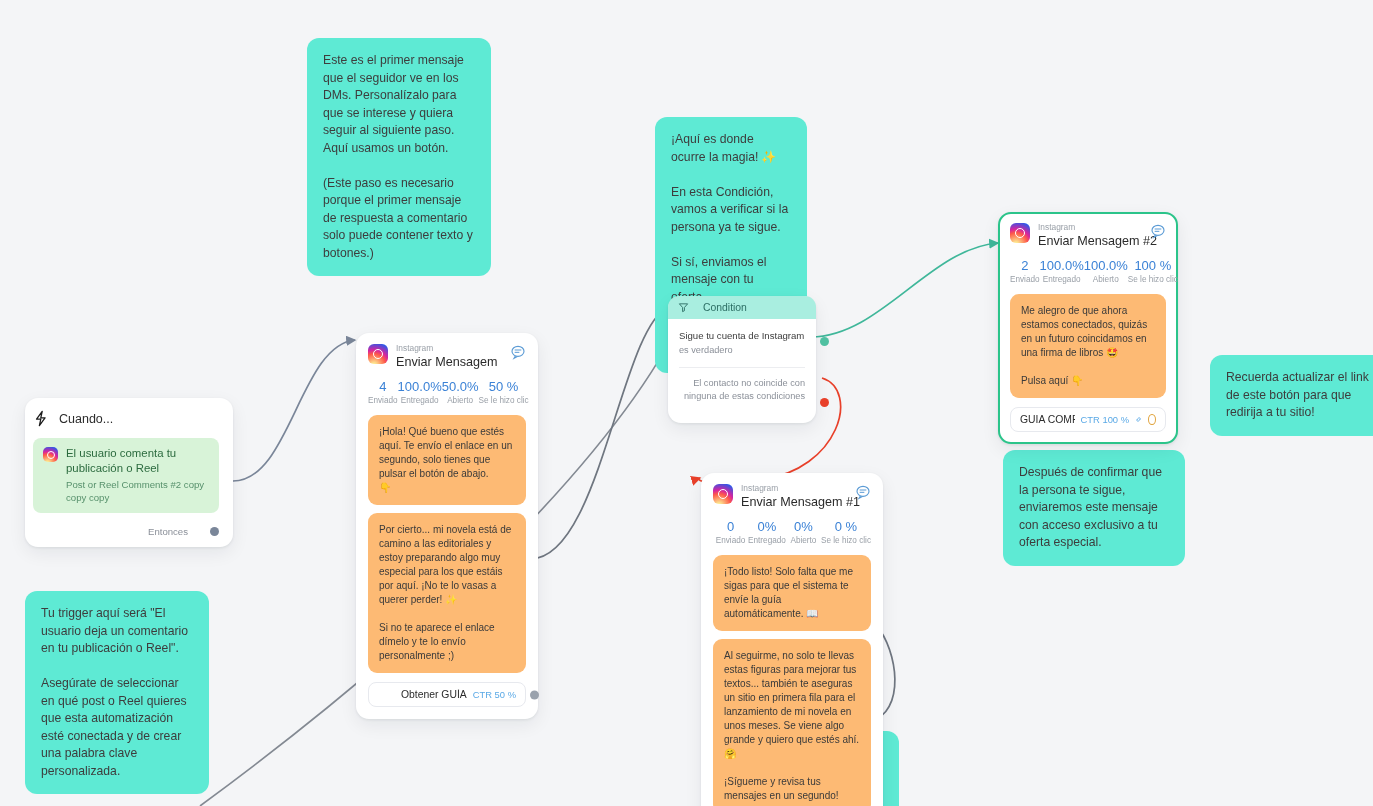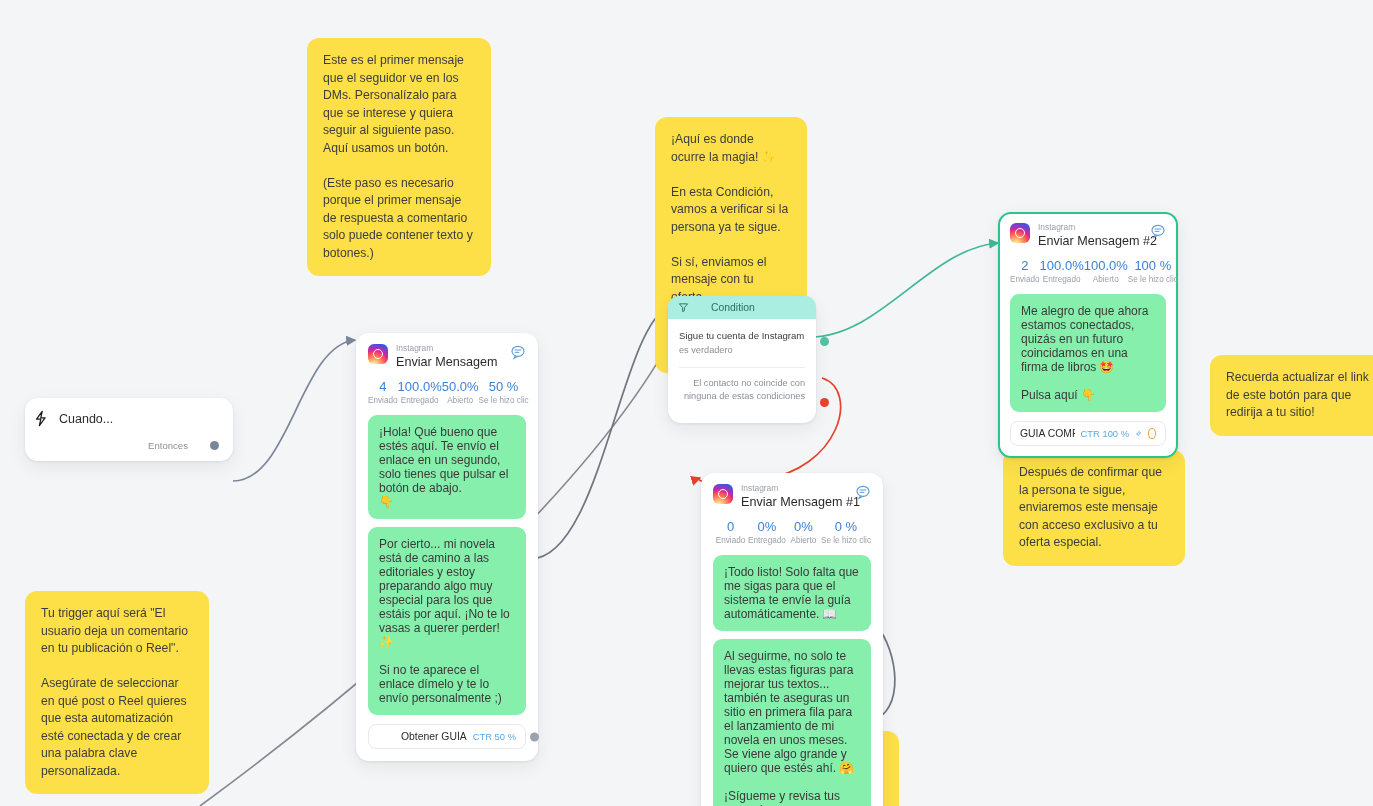--- a/index.html
+++ b/index.html
@@ -9,21 +9,21 @@
     font-family:"Liberation Sans","DejaVu Sans",sans-serif;
     position:relative;
     -webkit-font-smoothing:antialiased;
   }
   .canvas{position:absolute;inset:0;}
   svg.edges{position:absolute;left:0;top:0;width:1373px;height:806px;pointer-events:none;}
 
   
   .note{
     position:absolute;
-    background:#fde047;
+    background:#5eead4;
     border-radius:12px;
     padding:14px 16px;
     color:#3d3d3d;
     font-size:12.2px;
     line-height:17.5px;
     box-sizing:border-box;
     white-space:pre-wrap;
   }
 
   
@@ -65,39 +65,39 @@
   .msg-head{display:flex;align-items:flex-start;gap:8px;position:relative;}
   .msg-head-txt{flex:1;min-width:0;}
   .platform{font-size:8.4px;color:#9aa0a8;line-height:10px;}
   .msg-title{font-size:12.6px;color:#2b2b2b;line-height:16px;margin-top:1px;}
   .chat-icon{position:absolute;right:0;top:1px;width:16px;height:16px;}
   .stats{display:flex;margin:9px 0 2px 0;}
   .stat{flex:1;text-align:center;}
   .stat .v{font-size:13px;color:#3b82d6;line-height:16px;}
   .stat .l{font-size:8.2px;color:#9aa0a8;line-height:12px;white-space:nowrap;}
   .bubble{
-    background:#86efac;border-radius:9px;padding:10px 11px;margin-top:8px;
-    font-size:12px;line-height:14px;color:#3a3a3a;white-space:pre-wrap;
+    background:#fdba74;border-radius:9px;padding:10px 11px;margin-top:8px;
+    font-size:10px;line-height:14px;color:#3a3a3a;white-space:pre-wrap;
   }
   .btn-row{
     background:#fff;border:1px solid #e7e9ee;border-radius:8px;
     margin-top:9px;padding:6px 9px;display:flex;align-items:center;
     justify-content:flex-end;gap:6px;position:relative;
   }
   .btn-label{font-size:10.4px;color:#2b2b2b;white-space:nowrap;overflow:hidden;}
   .btn-ctr{font-size:9.4px;color:#5aa9e6;white-space:nowrap;}
   .link-ico{width:11px;height:11px;color:#5aa9e6;}
   .circ-ico{width:9px;height:9px;border:1.4px solid #e0a33c;border-radius:50%;display:inline-block;}
   .btn-port{position:absolute;right:-14px;top:50%;transform:translateY(-50%);}
 
   
   .cond{width:148px;}
   .cond-head{
     background:#a9eee0;border-radius:11px 11px 0 0;padding:6px 10px;
-    display:flex;align-items:center;gap:22px;
+    display:flex;align-items:center;gap:14px;
   }
   .cond-head span{font-size:10.4px;color:#2d6f65;}
   .funnel{width:11px;height:11px;}
   .cond-body{padding:10px 11px 20px 11px;position:relative;}
   .cond-line1{font-size:9.6px;color:#3c3c3c;line-height:13px;}
   .cond-line2{font-size:9.2px;color:#8b9099;line-height:13px;margin-top:2px;}
   .cond-sep{height:1px;background:#ecedf0;margin:10px 0 9px 0;}
   .cond-else{font-size:9.2px;color:#8b9099;line-height:13px;text-align:right;}
   .cond-port-true{position:absolute;right:-13px;top:18px;}
   .cond-port-false{position:absolute;right:-13px;bottom:16px;}
@@ -158,20 +158,29 @@
 
   <div class="note" style="left:715px;top:731px;width:184px;">Si la persona aún no te sigue, le pediremos que te siga antes de recibir la oferta especial.</div>
 
   <div class="node trigger" style="left:25px;top:398px;width:208px;">
     <div class="trigger-head">
       <svg class="bolt" viewBox="0 0 24 24" fill="none" stroke="#1c1c1c" stroke-width="1.8" stroke-linejoin="round">
         <path d="M13 2 L5 13 h6 l-2 9 8-11 h-6 z"></path>
       </svg>
       <div class="trigger-title">Cuando...</div>
     </div>
+    <div class="trigger-body">
+      <span class="ig-badge">
+          <i></i>
+        </span>
+      <div>
+        <div class="trig-main">El usuario comenta tu publicación o Reel</div>
+        <div class="trig-sub">Post or Reel Comments #2 copy copy copy</div>
+      </div>
+    </div>
     <div class="then-row">
       <span class="then-label">Entonces</span>
       <span class="port"></span>
     </div>
   </div>
 
   <div class="node msg" style="left:356px;top:333px;width:182px;">
     <div class="msg-head">
       <span class="ig-badge lg">
           <i></i>

